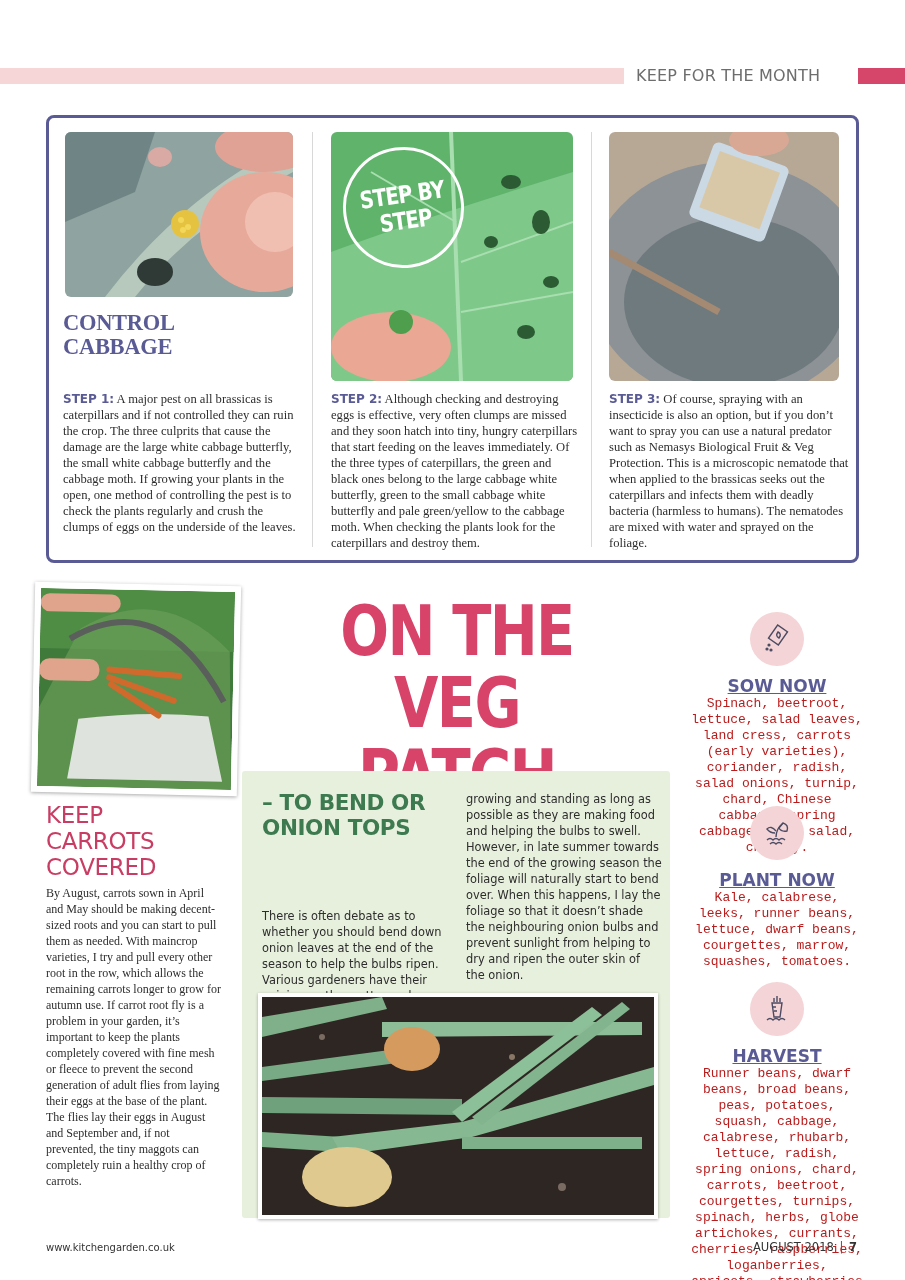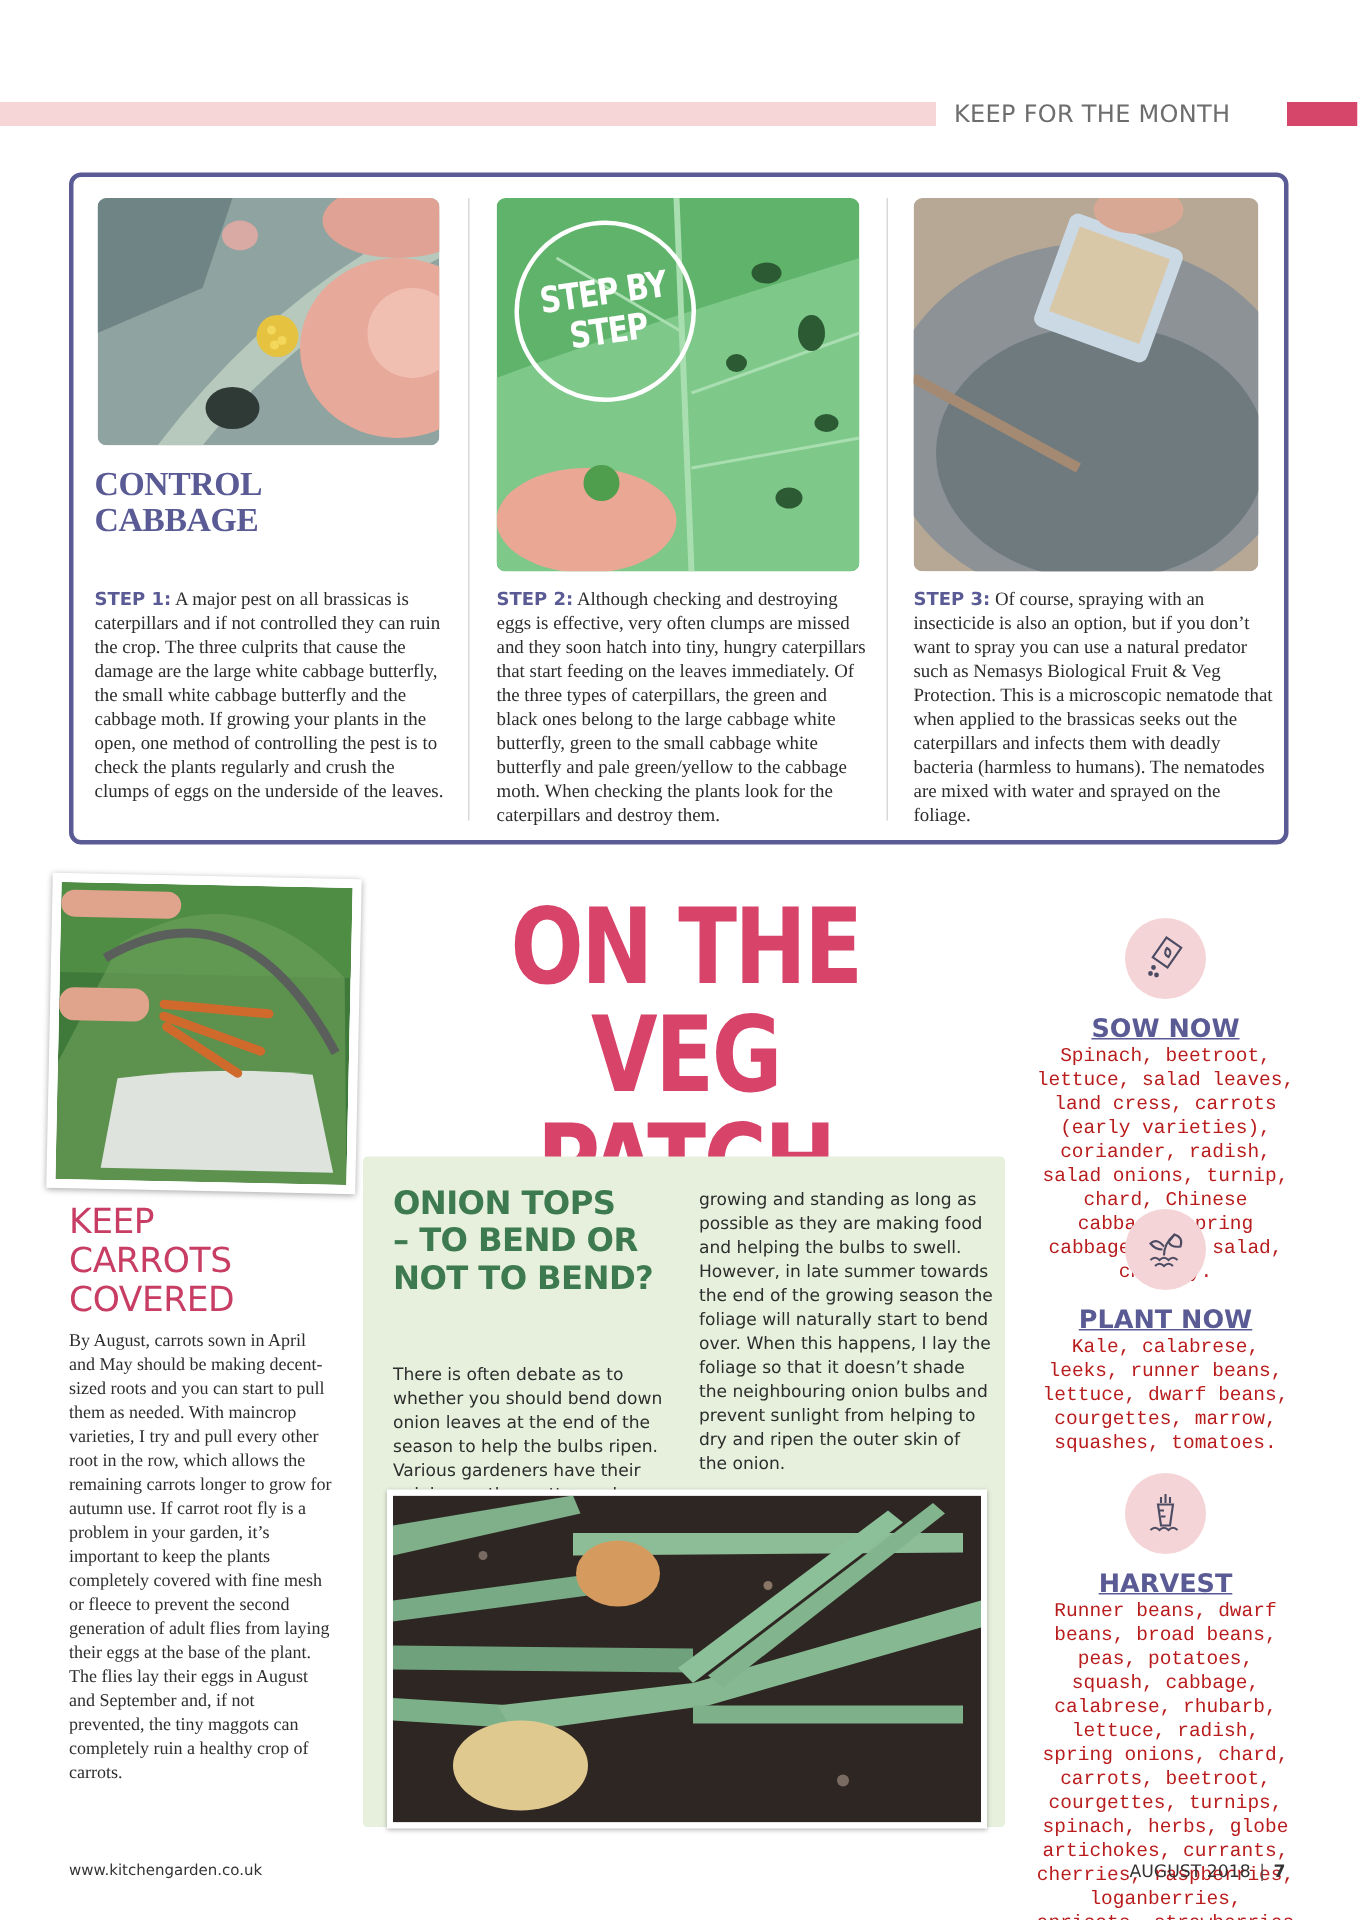--- a/index.html
+++ b/index.html
@@ -148,23 +148,22 @@
 </div>
 <div class="carrots-text">By August, carrots sown in April and May should be making decent-sized roots and you can start to pull them as needed. With maincrop varieties, I try and pull every other root in the row, which allows the remaining carrots longer to grow for autumn use. If carrot root fly is a problem in your garden, it’s important to keep the plants completely covered with fine mesh or fleece to prevent the second generation of adult flies from laying their eggs at the base of the plant. The flies lay their eggs in August and September and, if not prevented, the tiny maggots can completely ruin a healthy crop of carrots.</div>
 
 <div class="big-title">
   <div>ON THE</div>
   <div>VEG PATCH</div>
 </div>
 
 <div class="onion-box"></div>
 <div class="onion-title">
+  <div>– TO BEND OR</div>
   <div>ONION TOPS</div>
-  <div>– TO BEND OR</div>
-  <div>NOT TO BEND?</div>
 </div>
 <div class="onion-text" style="left:262px; top:908px; width:196px;">There is often debate as to whether you should bend down onion leaves at the end of the season to help the bulbs ripen. Various gardeners have their opinion on the matter and my take on it is to leave the leaves</div>
 <div class="onion-text" style="left:466px; top:791px; width:196px;">growing and standing as long as possible as they are making food and helping the bulbs to swell. However, in late summer towards the end of the growing season the foliage will naturally start to bend over. When this happens, I lay the foliage so that it doesn’t shade the neighbouring onion bulbs and prevent sunlight from helping to dry and ripen the outer skin of the onion.</div>
 
 <div class="onion-photo">
   <div class="inner">
     <svg width="392" height="218" viewBox="0 0 392 218">
       <rect width="392" height="218" fill="#2e2622"></rect>
       <circle cx="60" cy="40" r="3" fill="#7a6b62"></circle>
         <circle cx="300" cy="190" r="4" fill="#7a6b62"></circle>

